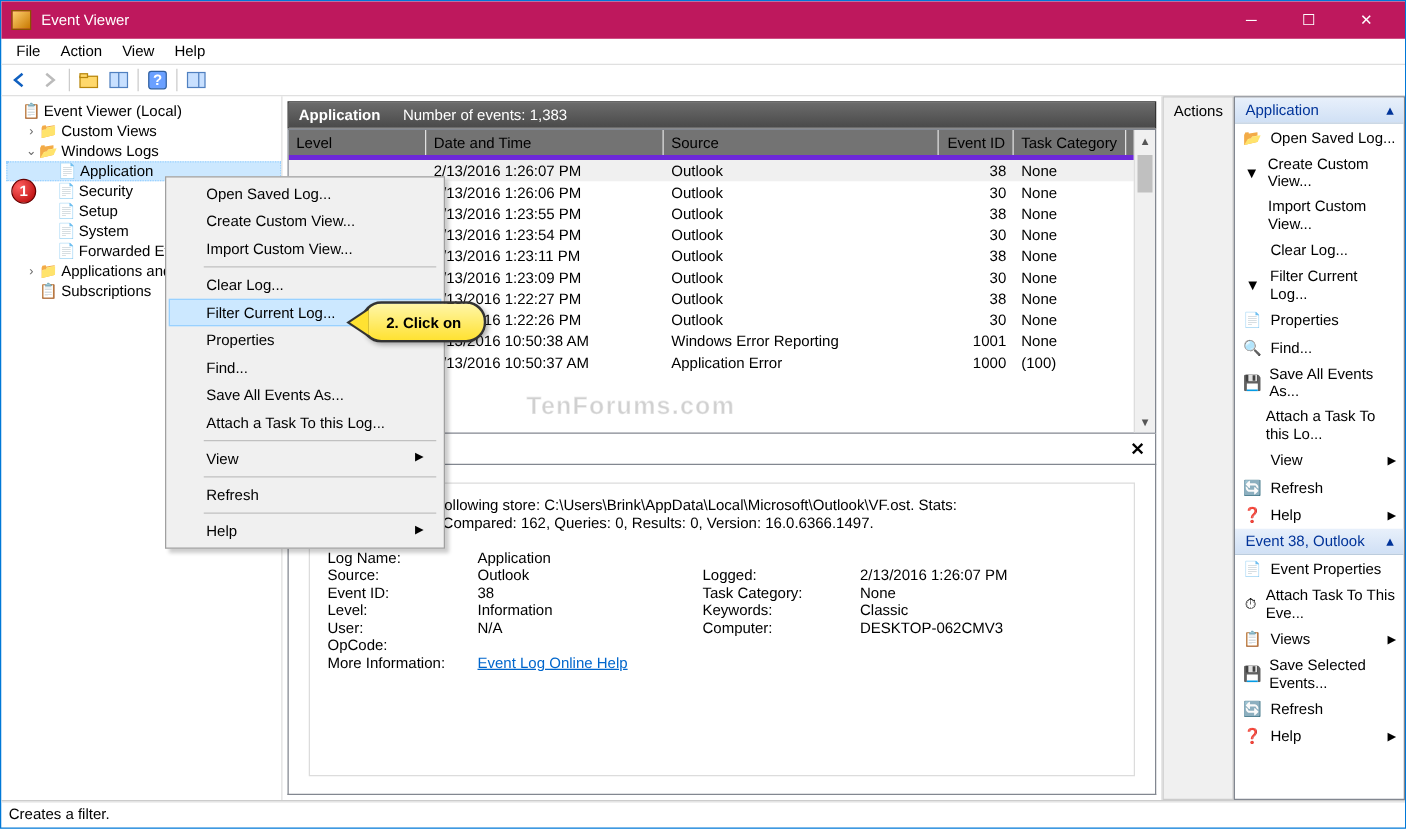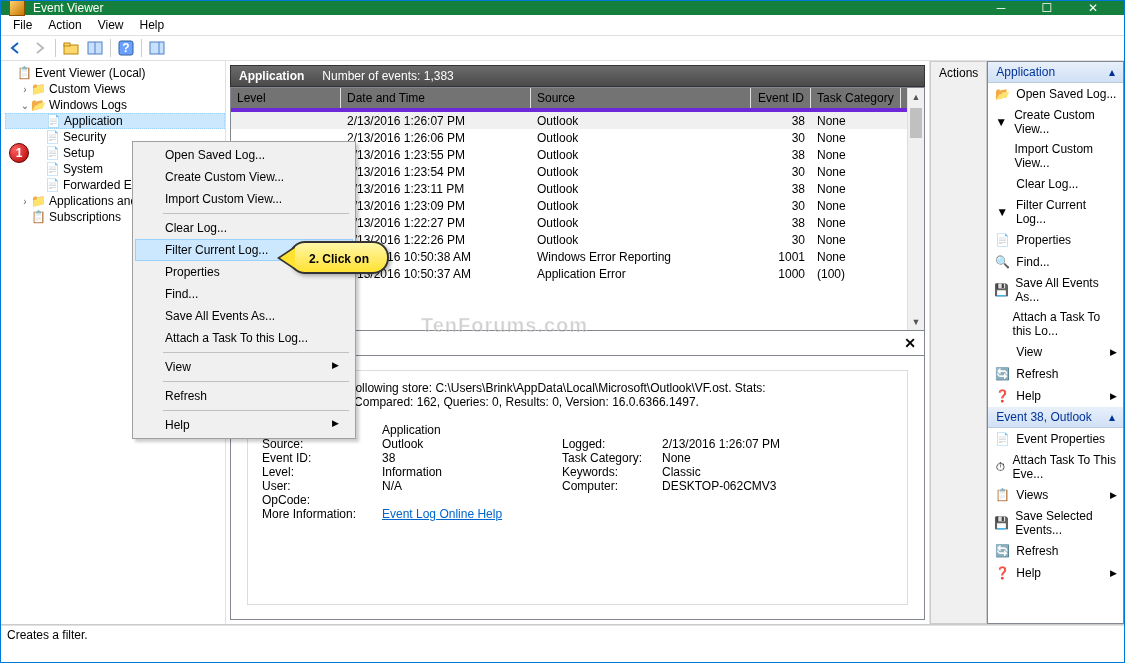--- a/index.html
+++ b/index.html
@@ -1,17 +1,17 @@
 <!DOCTYPE html>
 <html><head>
 <meta charset="utf-8">
 <style>
 * { box-sizing: border-box; margin: 0; padding: 0; font-family: "Segoe UI", Tahoma, sans-serif; font-size: 12px; }
 body { background: #fff; width: 1125px; height: 663px; overflow: hidden; position: relative; border: 1px solid #0078d7; }
-.titlebar { background: #15803d; color: #fff; height: 14px; display: flex; align-items: center; padding: 0 8px; }
+.titlebar { background: #be185d; color: #fff; height: 30px; display: flex; align-items: center; padding: 0 8px; }
 .titlebar .icon { width: 16px; height: 16px; background: linear-gradient(135deg,#ffd070,#c77800); margin-right: 8px; border: 1px solid #8a5200; }
 .titlebar .title { flex: 1; font-size: 12px; }
 .winbtns { display: flex; }
 .winbtn { width: 46px; height: 30px; display: flex; align-items: center; justify-content: center; color: #fff; }
 .menubar { height: 20px; display: flex; align-items: center; padding: 0 4px; }
 .menubar span { padding: 2px 8px; }
 .toolbar { height: 26px; display: flex; align-items: center; border-top: 1px solid #e0e0e0; border-bottom: 1px solid #e0e0e0; padding: 0 4px; gap: 2px; }
 .tbtn { width: 22px; height: 22px; display: flex; align-items: center; justify-content: center; border: 1px solid transparent; }
 .content { display: flex; height: 564px; border-bottom: 1px solid #ccc;}
 .tree { width: 225px; border-right: 1px solid #e0e0e0; padding: 4px 0 0 4px; overflow: hidden; }
@@ -30,21 +30,21 @@
 .grow div { padding: 0 6px; overflow: hidden; white-space: nowrap; }
 .scrollbar { position: absolute; right: 0; top: 0; bottom: 0; width: 17px; background: #f0f0f0; border-left: 1px solid #ddd; }
 .scroll-thumb { position: absolute; left: 2px; right: 2px; top: 20px; height: 30px; background: #c0c0c0; }
 .scroll-arrow { position: absolute; left: 0; right: 0; height: 17px; display: flex; align-items: center; justify-content: center; color: #555; font-size: 9px; }
 .detail-caption { background: #fff; border: 1px solid #828790; border-top: none; padding: 4px 8px; display:flex; align-items:center;}
 .detail-caption .close { margin-left: auto; font-weight: bold; font-size: 14px;}
 .detail { border: 1px solid #828790; border-top: none; flex: 1; padding: 14px 16px; overflow: hidden;}
 .detail-inner { border: 1px solid #dcdcdc; height: 100%; padding: 10px 14px; }
 .kv { display: flex; }
 .kv .k { width: 120px; }
-.kv2 { display: flex; }
+.kv2 { display: flex; gap: 26px; }
 .kv2 .k { width: 100px; }
 .link { color: #0066cc; text-decoration: underline; }
 .actions { width: 194px; display: flex; flex-direction: row; }
 .actions-head { background: #f0f0f0; padding: 4px 8px; font-weight: normal; border: 1px solid #ccc; font-size: 12px;}
 .actions-body { border: 1px solid #828790; flex: 1; overflow: hidden; }
 .act-section { background: linear-gradient(#e8f0fb,#d0e0f5); padding: 3px 8px; display: flex; border-bottom: 1px solid #bcd; color: #003399;}
 .act-section .chev { margin-left: auto; }
 .act-item { display: flex; align-items: center; padding: 3px 6px; gap: 6px;}
 .act-item .arrow { margin-left: auto; font-size: 9px;}
 .ic { width: 16px; height: 16px; display: inline-flex; align-items: center; justify-content: center; }

